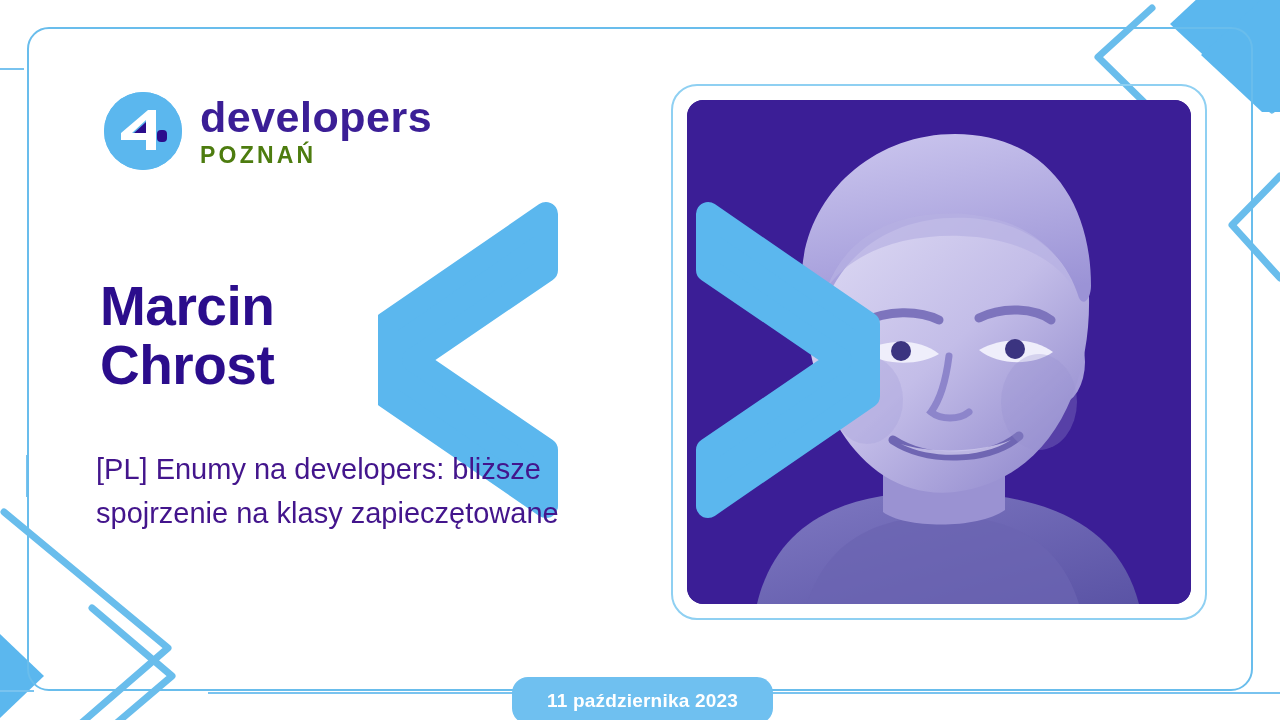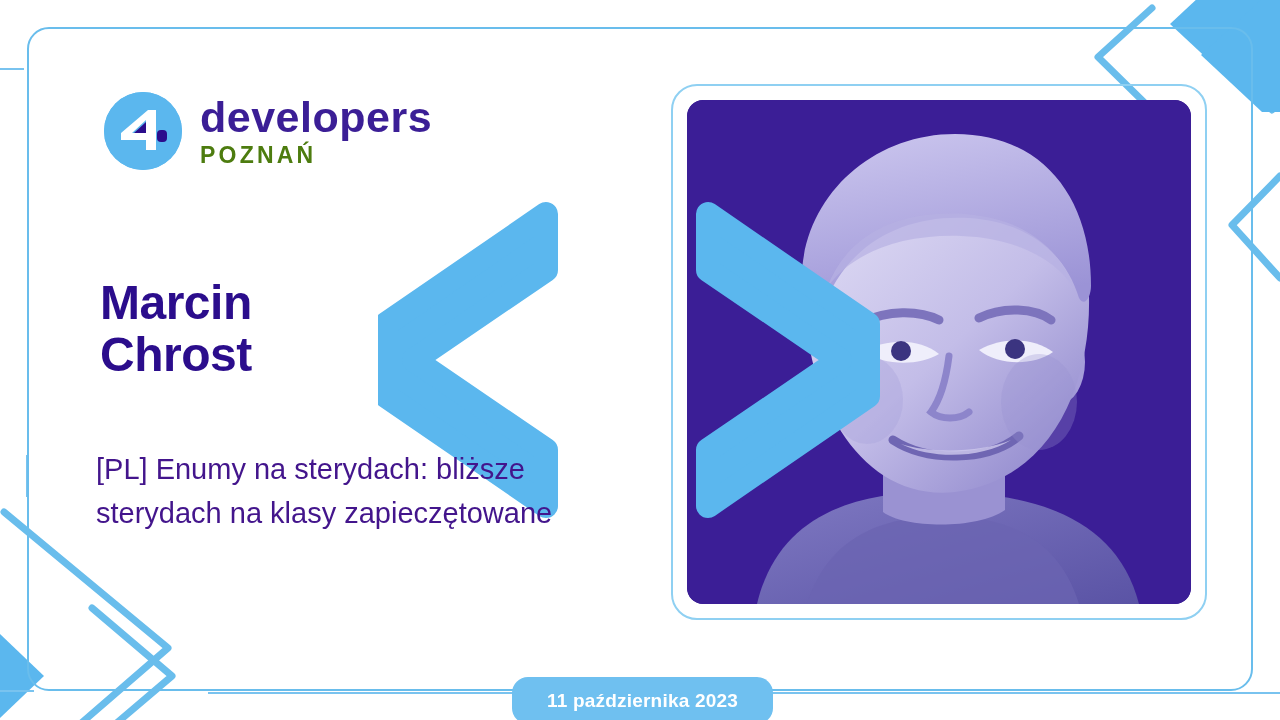--- a/index.html
+++ b/index.html
@@ -76,21 +76,21 @@
     letter-spacing: 3.2px;
     margin-top: 5px;
   }
 
   
   .speaker-name {
     position: absolute;
     left: 100px;
     top: 277px;
     width: 470px;
-    font-size: 48px;
+    font-size: 55px;
     font-weight: 700;
     line-height: 1.08;
     color: #2B0D8C;
     letter-spacing: -0.5px;
     white-space: pre-line;
   }
   .talk-title {
     position: absolute;
     left: 96px;
     top: 447px;
@@ -271,21 +271,21 @@
         <ellipse cx="180" cy="300" rx="36" ry="44" fill="#a7a0da" opacity="0.35"></ellipse>
         <ellipse cx="352" cy="302" rx="38" ry="48" fill="#9992d1" opacity="0.3"></ellipse>
       </g>
     </svg>
   </div>
 
   <svg class="chev-right-big" style="left:694px; top:200px;" width="190" height="320">
     <path d="M14,14 L14,70 L146,160 L14,250 L14,306 L174,196 L174,124 Z" fill="#5BB7EE" stroke="#5BB7EE" stroke-width="24" stroke-linejoin="round"></path>
   </svg>
 
-  <div class="talk-title">[PL] Enumy na sterydach: bliższe sterydach na klasy zapieczętowane</div>
+  <div class="talk-title">[PL] Enumy na developers: bliższe spojrzenie na klasy zapieczętowane</div>
 
   <div class="date-strip">
     <div class="date-line date-line-left"></div>
     <div class="date-line date-line-right"></div>
     <div class="date-pill">11 października 2023</div>
   </div>
 
 </div>
 
 </body></html>

